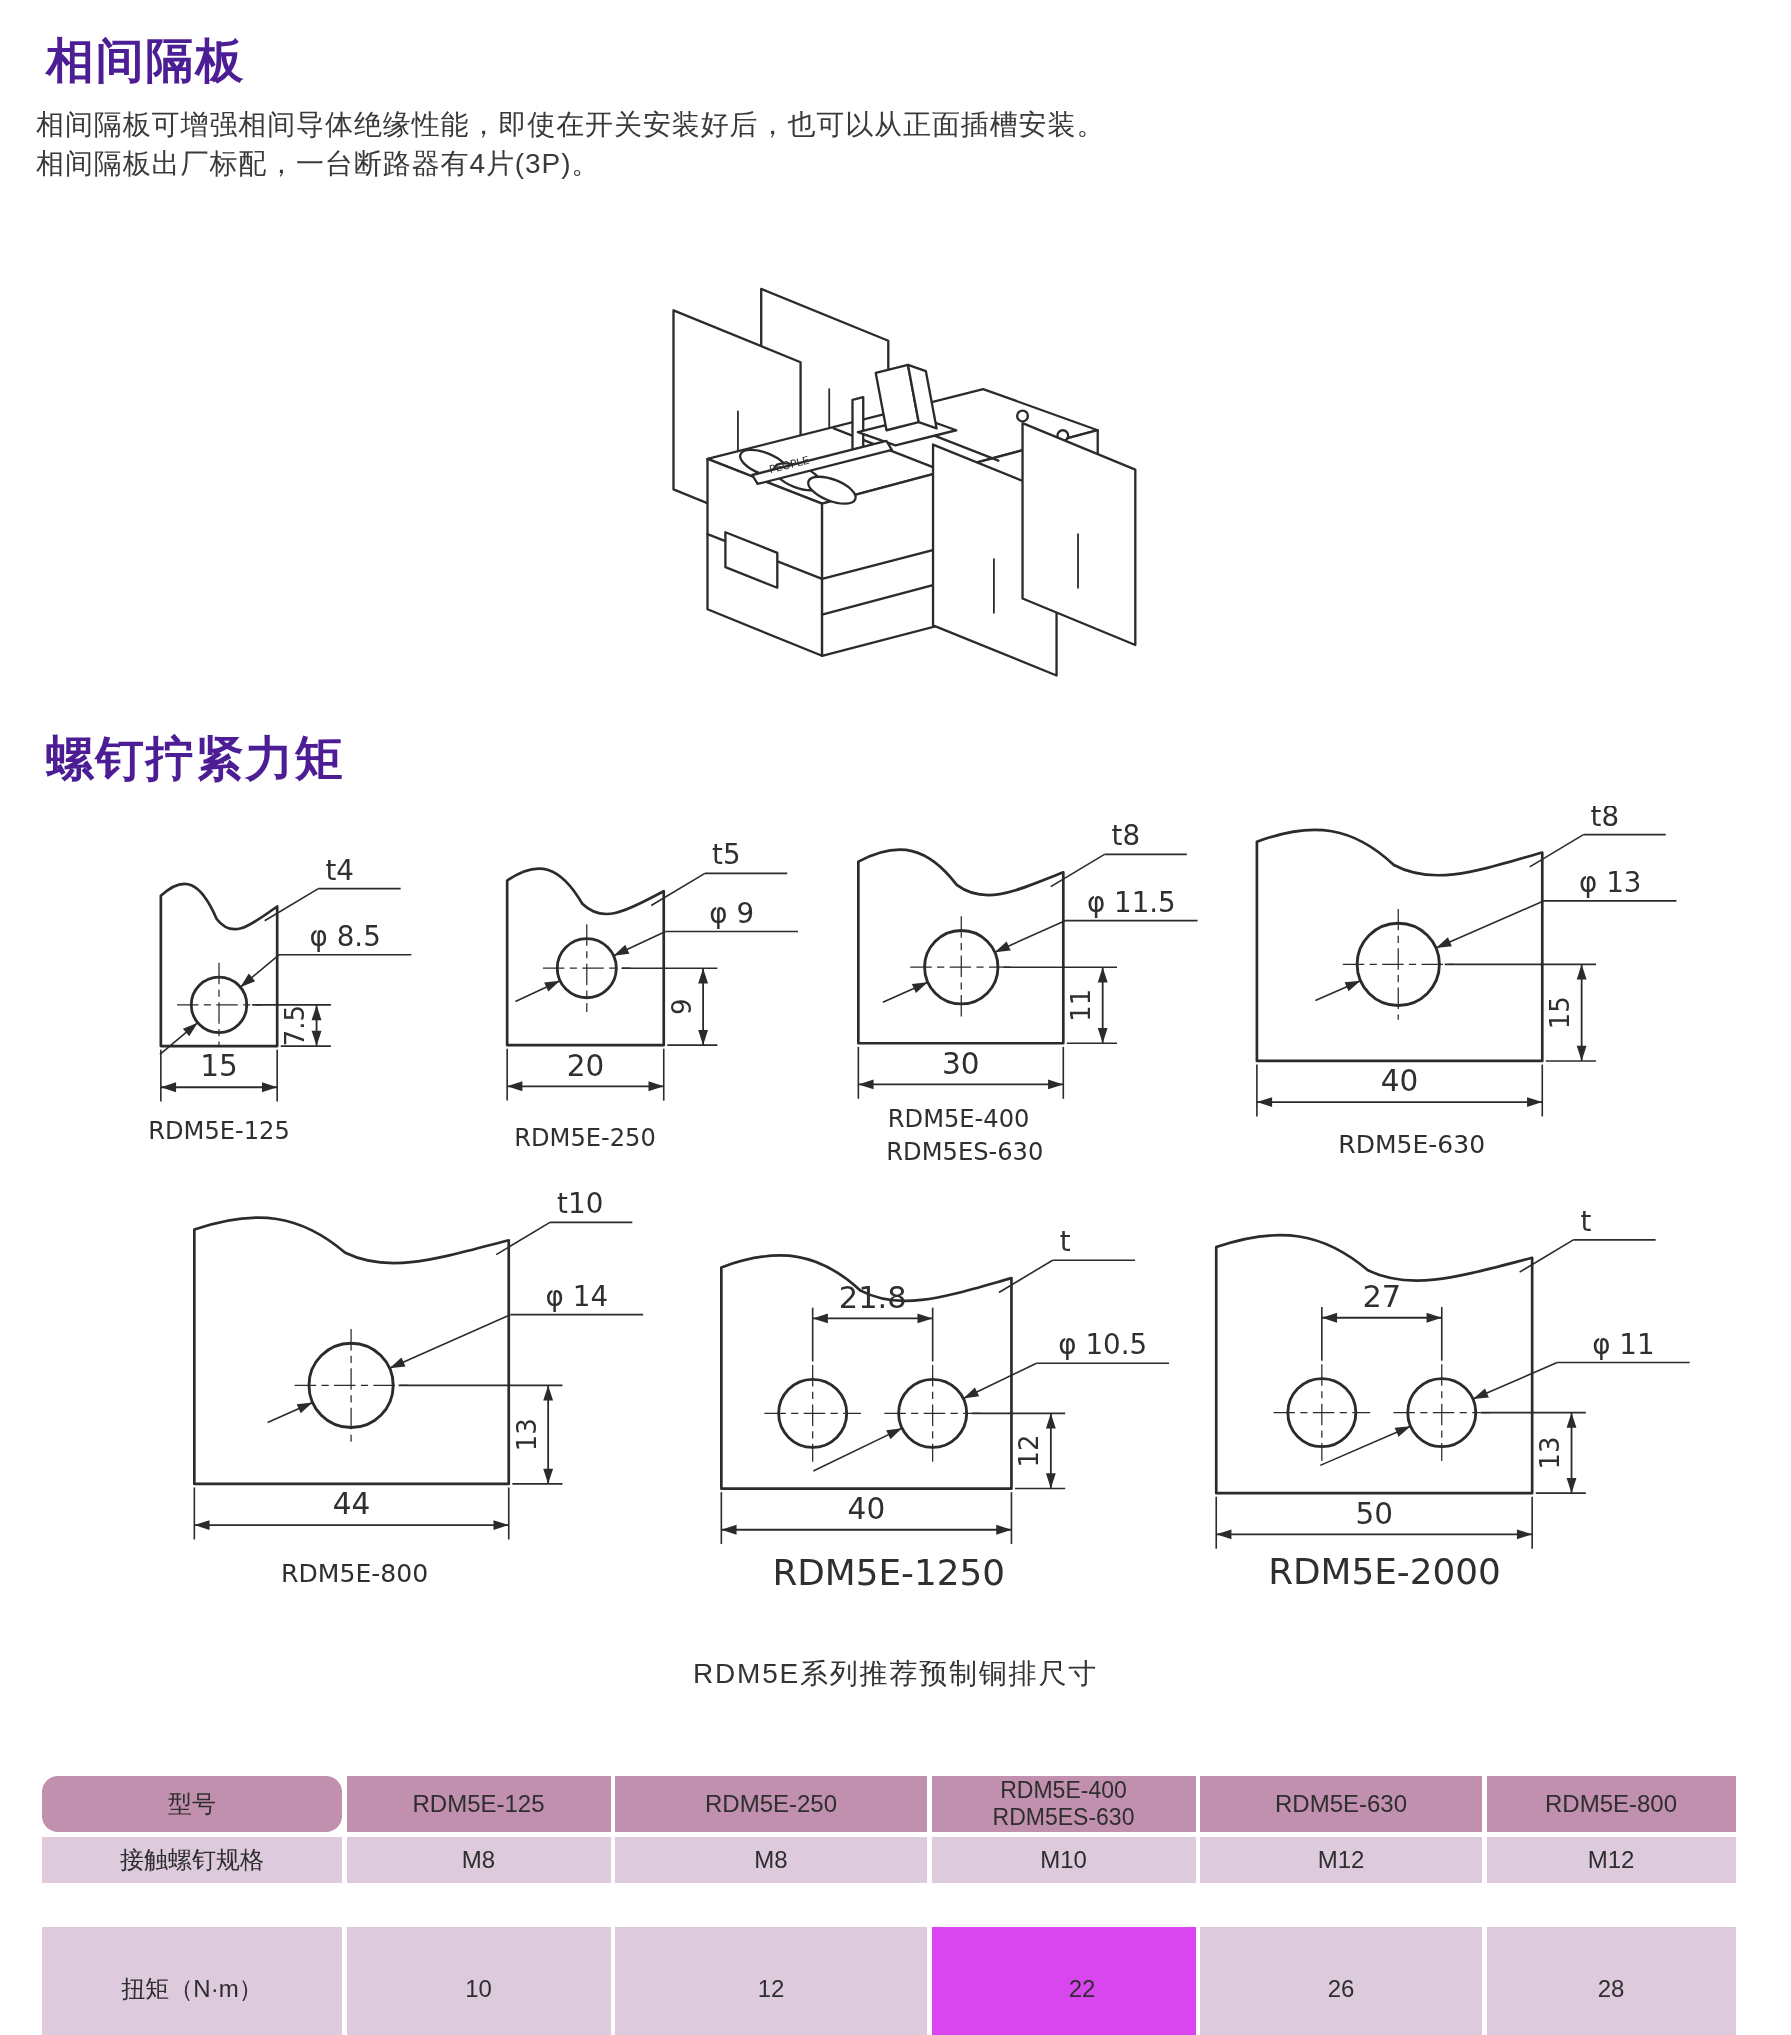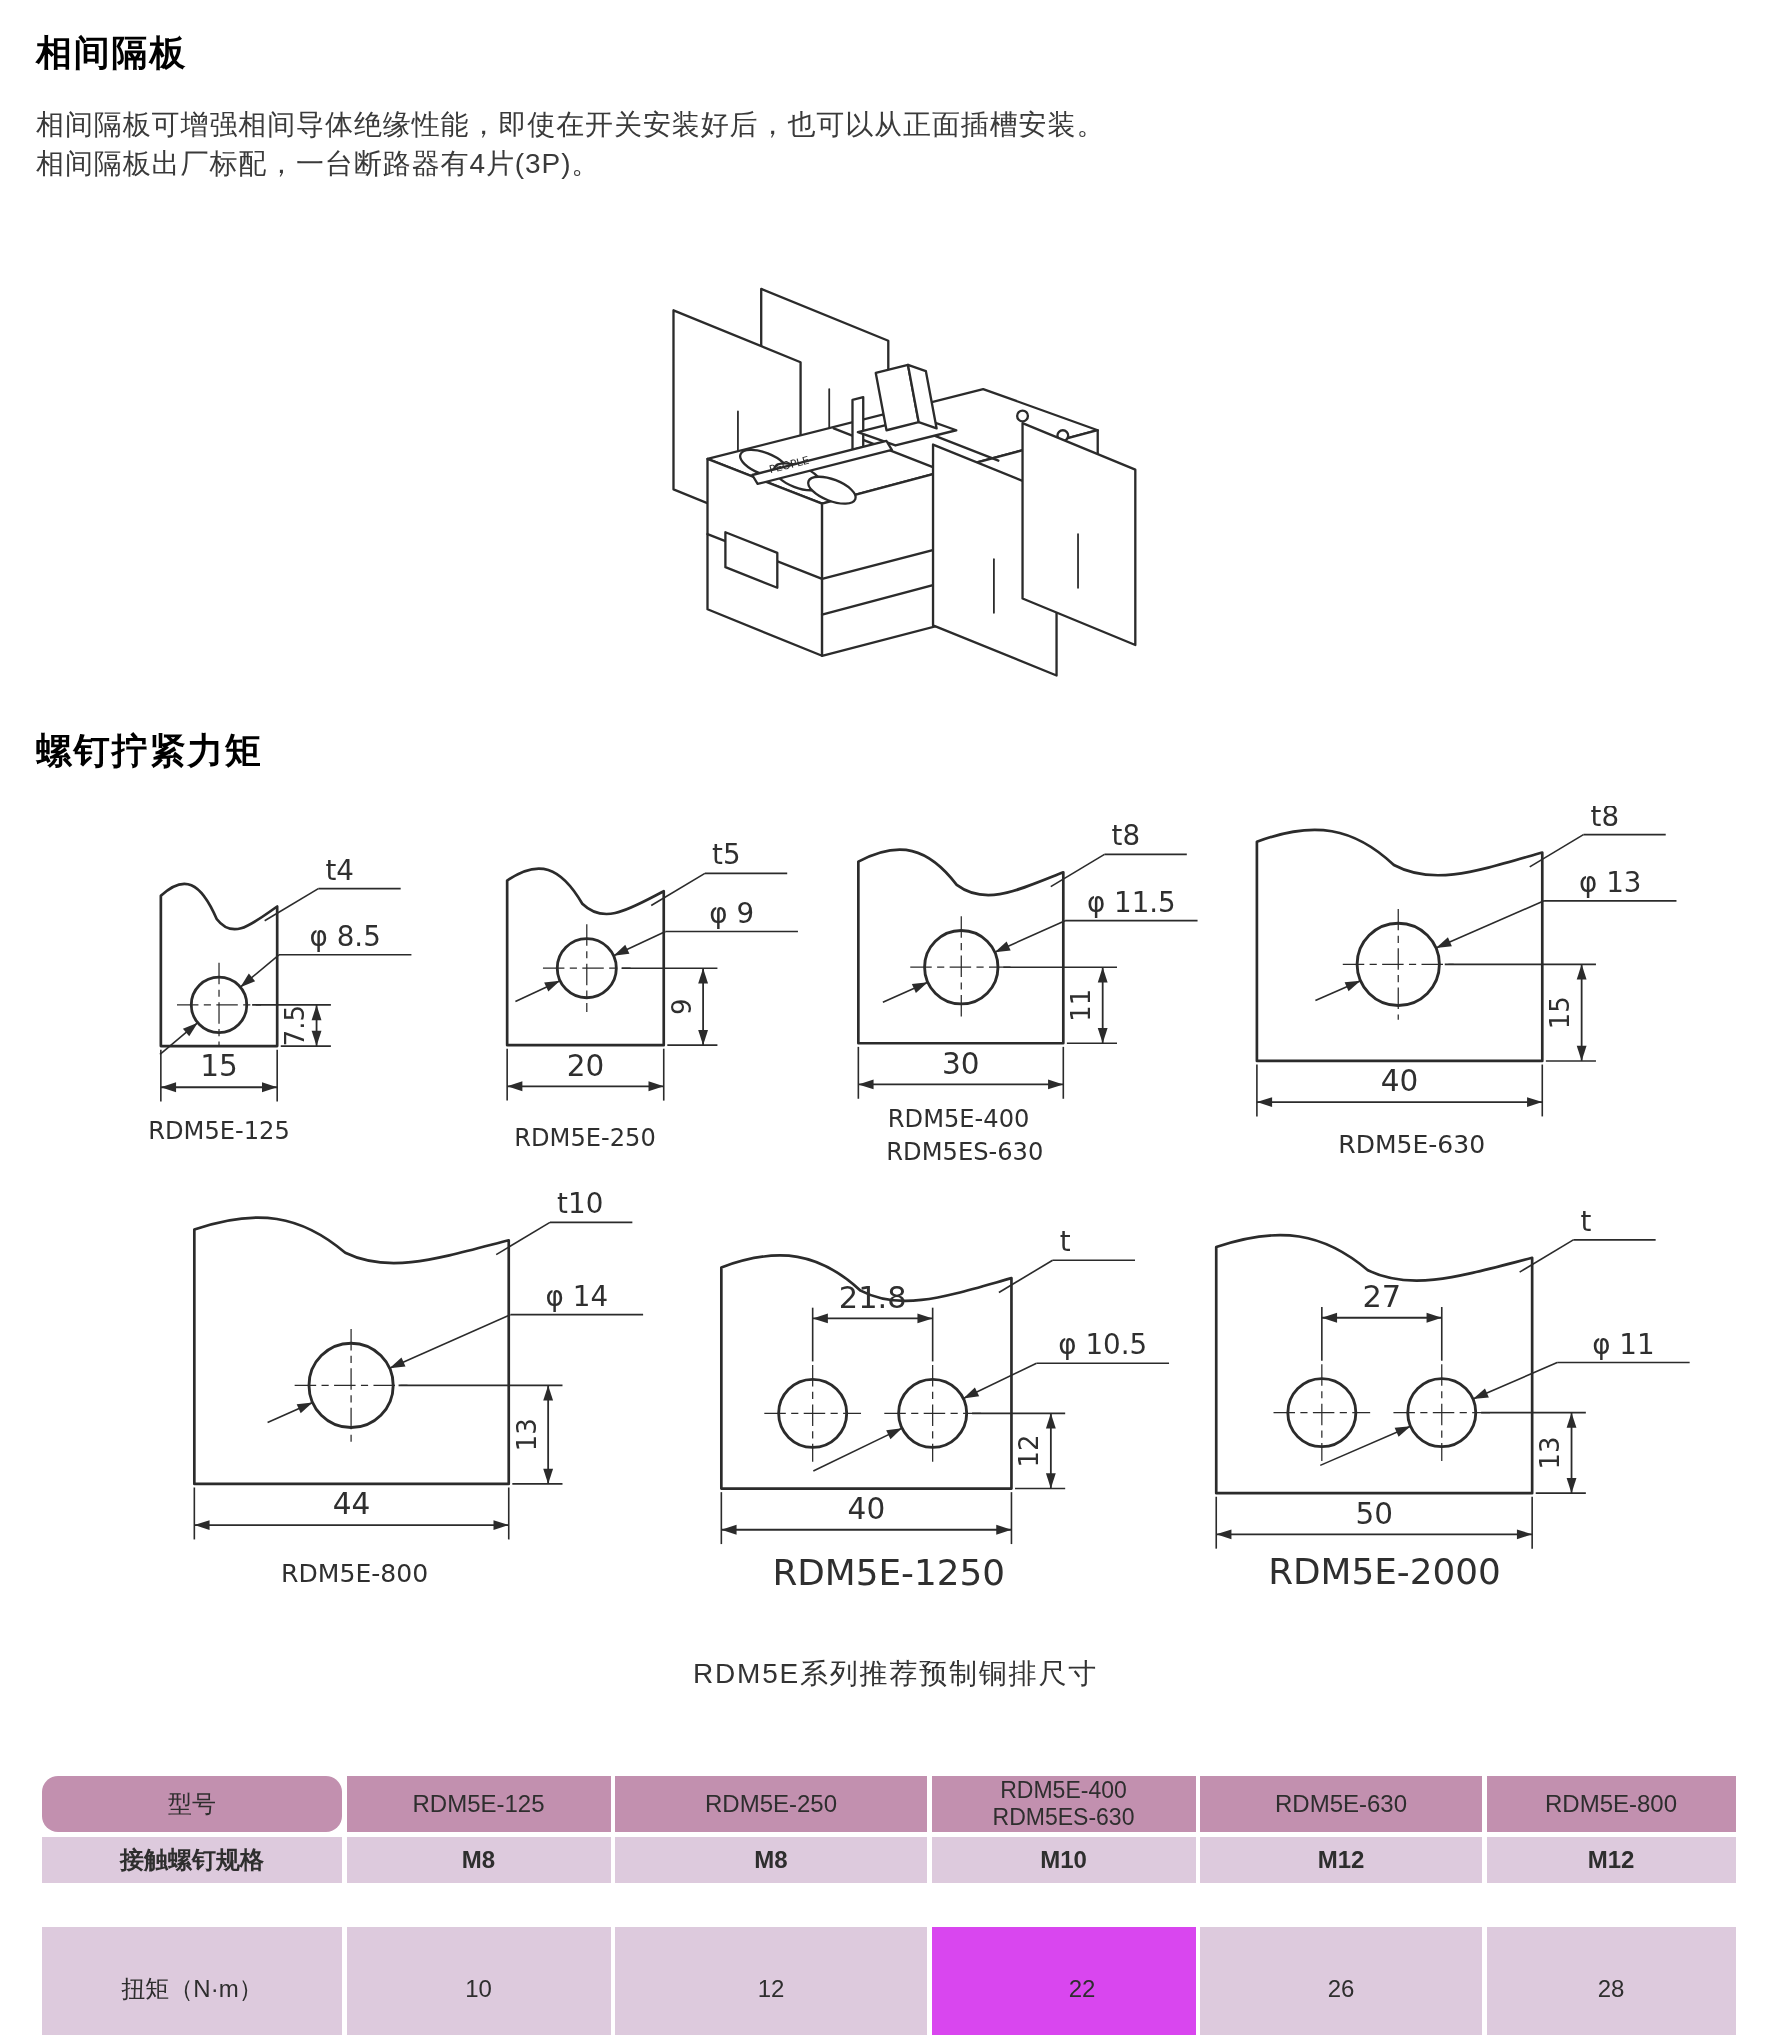--- a/index.html
+++ b/index.html
@@ -1,28 +1,28 @@
 <!DOCTYPE html>
 <html style="font-size:14.3px"><head>
 <meta charset="utf-8">
 <style>
   html,body{margin:0;padding:0;background:#ffffff;}
   #page{position:relative;width:1791px;height:2036px;background:#ffffff;overflow:hidden;
         font-family:"Liberation Sans","DejaVu Sans",sans-serif;color:#3a3a3a;}
   .abs{position:absolute;}
-  .sec-title{font-size:36px;font-weight:bold;color:#000000;letter-spacing:1.8px;}
+  .sec-title{font-size:48px;font-weight:bold;color:#4c1d95;letter-spacing:1.8px;margin-left:10px;}
   .para{font-size:28px;color:#3a3a3a;letter-spacing:0.9px;}
   .caption{left:0;width:1791px;text-align:center;font-size:28px;color:#333;letter-spacing:1.8px;}
   #spec-table{left:42px;top:1776px;width:1694px;display:grid;
               grid-template-columns:300px 264px 312px 264px 282px 249px;
               gap:4.5px;background:#ffffff;}
   .cell{display:flex;align-items:center;justify-content:center;text-align:center;
         font-size:24px;color:#2e2e2e;white-space:pre-line;line-height:28px;}
   .head{height:56px;}
-  .rowA{height:46px;font-weight:bold;}
+  .rowA{height:46px;}
   .rowB{height:124px;margin-top:40px;}
   svg text{font-family:"DejaVu Sans","Liberation Sans",sans-serif;}
 </style>
 </head>
 <body>
 
 <div id="page">
 
   <div class="abs sec-title" style="left:36px;top:29px">相间隔板</div>
 

